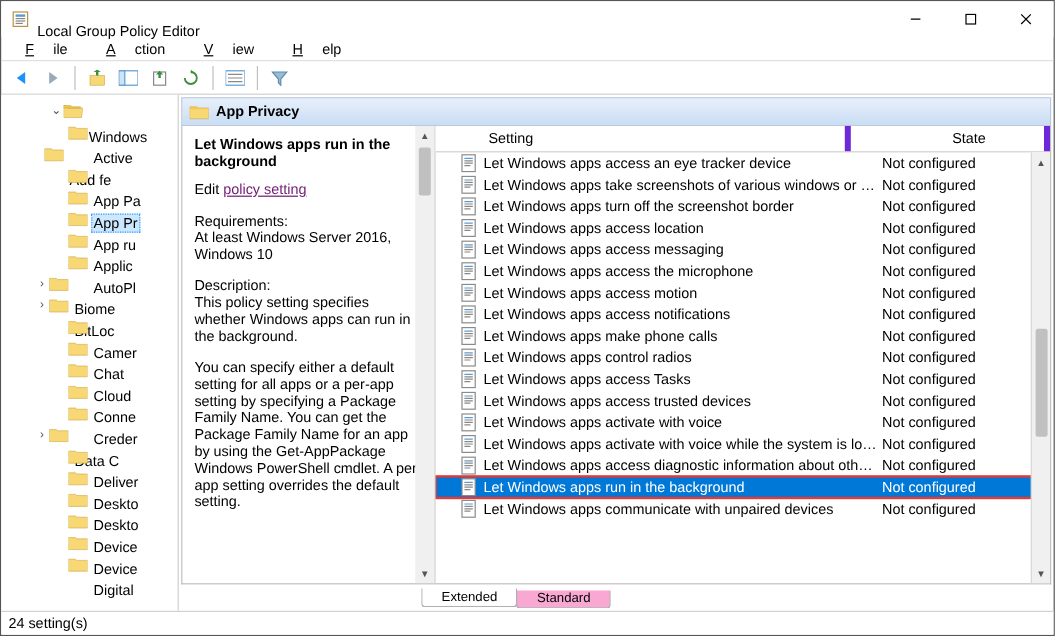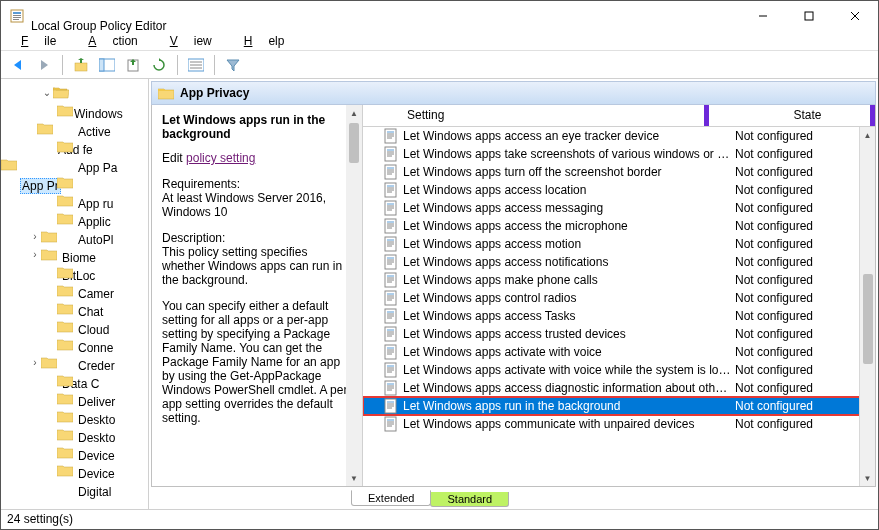--- a/index.html
+++ b/index.html
@@ -55,21 +55,21 @@
 .list-row.highlight-box { outline: 2px solid #e53935; outline-offset: -1px; }
 .list-vscroll { position:absolute; right:0; top:22px; bottom:0; width:16px; background:#f0f0f0; border-left:1px solid #d8d8d8; display:flex; flex-direction:column; align-items:center; }
 .list-vscroll .arr { height:16px; width:100%; display:flex; align-items:center; justify-content:center; font-size:8px; color:#555;}
 .list-vscroll .track { flex:1; width:100%; position:relative;}
 .list-vscroll .thumb { position:absolute; top:40%; left:3px; width:10px; height:90px; background:#c0c0c0; border-radius:2px;}
 
 
 .bottom-tabs { height: 20px; display: flex; align-items: flex-end; padding-left: 200px; }
 .tab { border: 1px solid #b0b0b0; border-top: none; padding: 1px 16px; background: #fff; font-size: 11px; margin-right: -1px; border-radius: 0 0 3px 3px; }
 .tab.active { background: #fff; border-top:1px solid #fff; position:relative; top:-1px; }
-.tab.inactive { background: #bef264; }
+.tab.inactive { background: #f9a8d4; }
 
 
 .statusbar { height: 20px; border-top: 1px solid #d0d0d0; padding: 2px 6px; font-size: 12px; background: #fff; }
 
 
 .folder-svg { fill: #f8d775; stroke: #caa63e; stroke-width: 0.5; }
 .folder-open { fill: #f8d775; }
 .policy-icon rect { fill:#fff; stroke:#8a8a8a;}
 </style>
 </head>
@@ -187,21 +187,21 @@
             <path d="M0 3 L6 3 L7 4 L16 4 L16 13 L0 13 Z" fill="#f8d775" stroke="#caa63e" stroke-width="0.5"></path>
           </svg>
           <span class="label">Add fe</span>
         </div>
         <div class="tree-row" style="padding-left: 56px;">
           <svg class="folder" viewBox="0 0 16 14">
             <path d="M0 3 L6 3 L7 4 L16 4 L16 13 L0 13 Z" fill="#f8d775" stroke="#caa63e" stroke-width="0.5"></path>
           </svg>
           <span class="label">App Pa</span>
         </div>
-        <div class="tree-row selected" style=" text-align: right;">
+        <div class="tree-row selected" style="padding-left: 56px; text-align: right;">
           <svg class="folder" viewBox="0 0 16 14">
             <path d="M0 3 L6 3 L7 4 L16 4 L16 13 L0 13 Z" fill="#f8d775" stroke="#caa63e" stroke-width="0.5"></path>
           </svg>
           <span class="label">App Pr</span>
         </div>
         <div class="tree-row" style="padding-left: 56px;">
           <svg class="folder" viewBox="0 0 16 14">
             <path d="M0 3 L6 3 L7 4 L16 4 L16 13 L0 13 Z" fill="#f8d775" stroke="#caa63e" stroke-width="0.5"></path>
           </svg>
           <span class="label">App ru</span>

